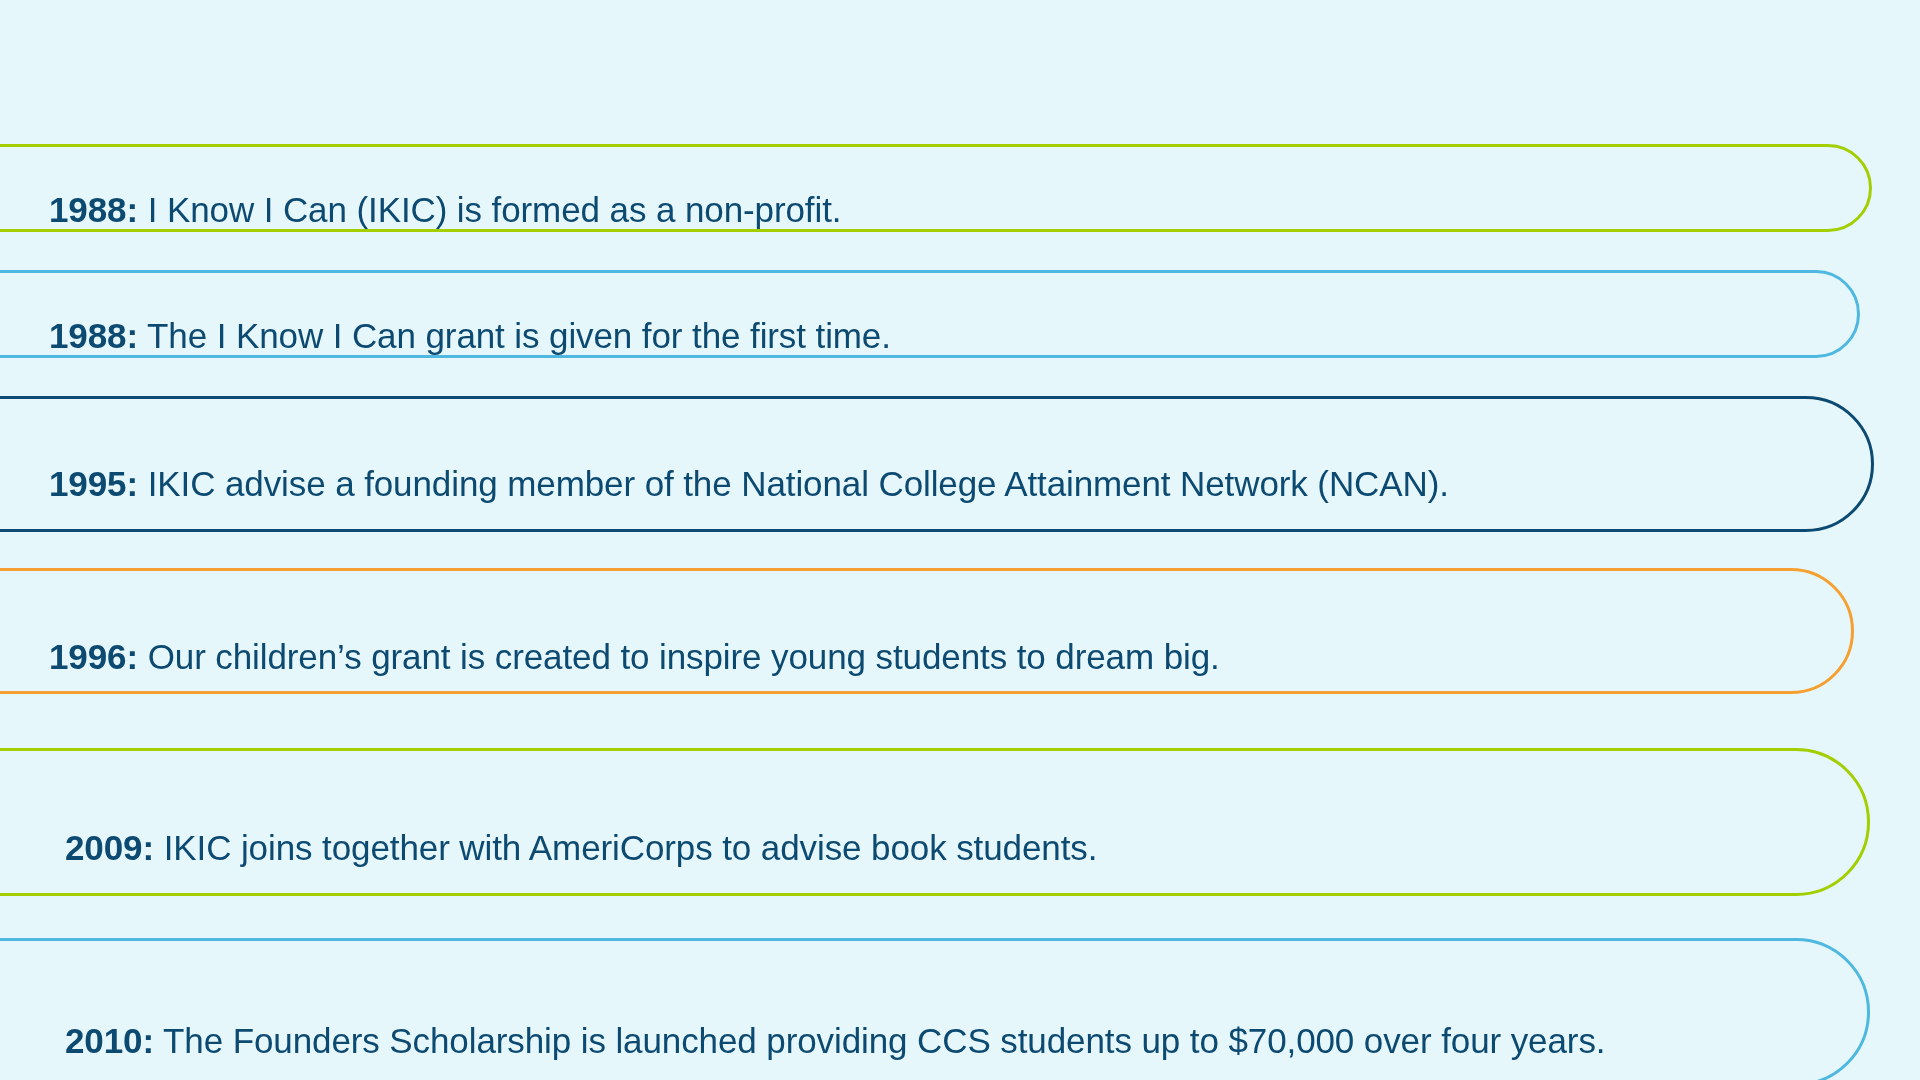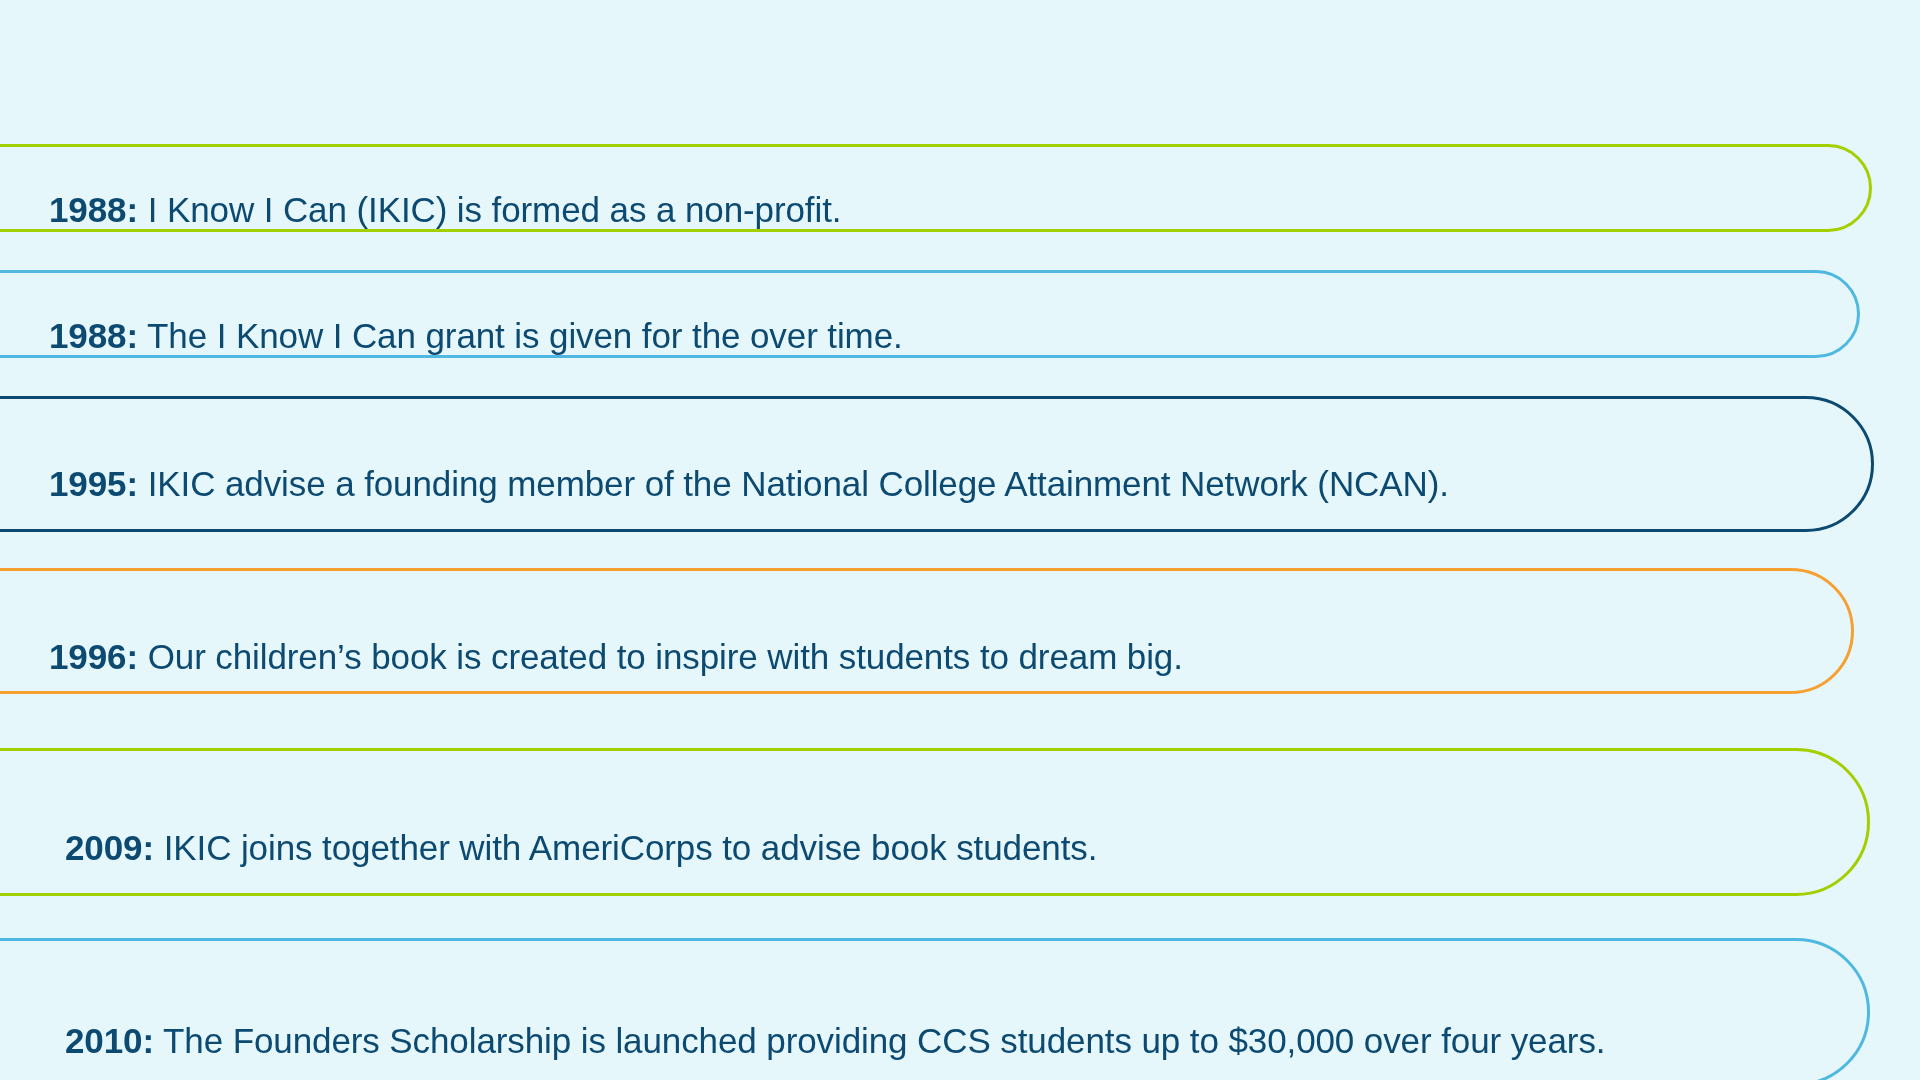--- a/index.html
+++ b/index.html
@@ -136,41 +136,41 @@
 <div id="timeline">
 
   <div class="pill row-0" style="border-color: rgb(163, 206, 0);">
     <span class="pill-text">
       <span class="year">1988:</span><span> I Know I Can (IKIC) is formed as a non-profit.</span>
     </span>
   </div>
 
   <div class="pill row-1" style="border-color: rgb(79, 184, 224);">
     <span class="pill-text">
-      <span class="year">1988:</span><span> The I Know I Can grant is given for the over time.</span>
+      <span class="year">1988:</span><span> The I Know I Can grant is given for the first time.</span>
     </span>
   </div>
 
   <div class="pill row-2" style="border-color: rgb(13, 74, 114);">
     <span class="pill-text">
       <span class="year">1995:</span><span> IKIC advise a founding member of the National College Attainment Network (NCAN).</span>
     </span>
   </div>
 
   <div class="pill row-3" style="border-color: rgb(245, 160, 48);">
     <span class="pill-text">
-      <span class="year">1996:</span><span> Our children’s book is created to inspire with students to dream big.</span>
+      <span class="year">1996:</span><span> Our children’s grant is created to inspire young students to dream big.</span>
     </span>
   </div>
 
   <div class="pill row-4" style="border-color: rgb(163, 206, 0);">
     <span class="pill-text">
       <span class="year">2009:</span><span> IKIC joins together with AmeriCorps to advise book students.</span>
     </span>
   </div>
 
   <div class="pill row-5" style="border-color: rgb(79, 184, 224);">
     <span class="pill-text">
-      <span class="year">2010:</span><span> The Founders Scholarship is launched providing CCS students up to $30,000 over four years.</span>
+      <span class="year">2010:</span><span> The Founders Scholarship is launched providing CCS students up to $70,000 over four years.</span>
     </span>
   </div>
 
 </div>
 
 </body></html>

